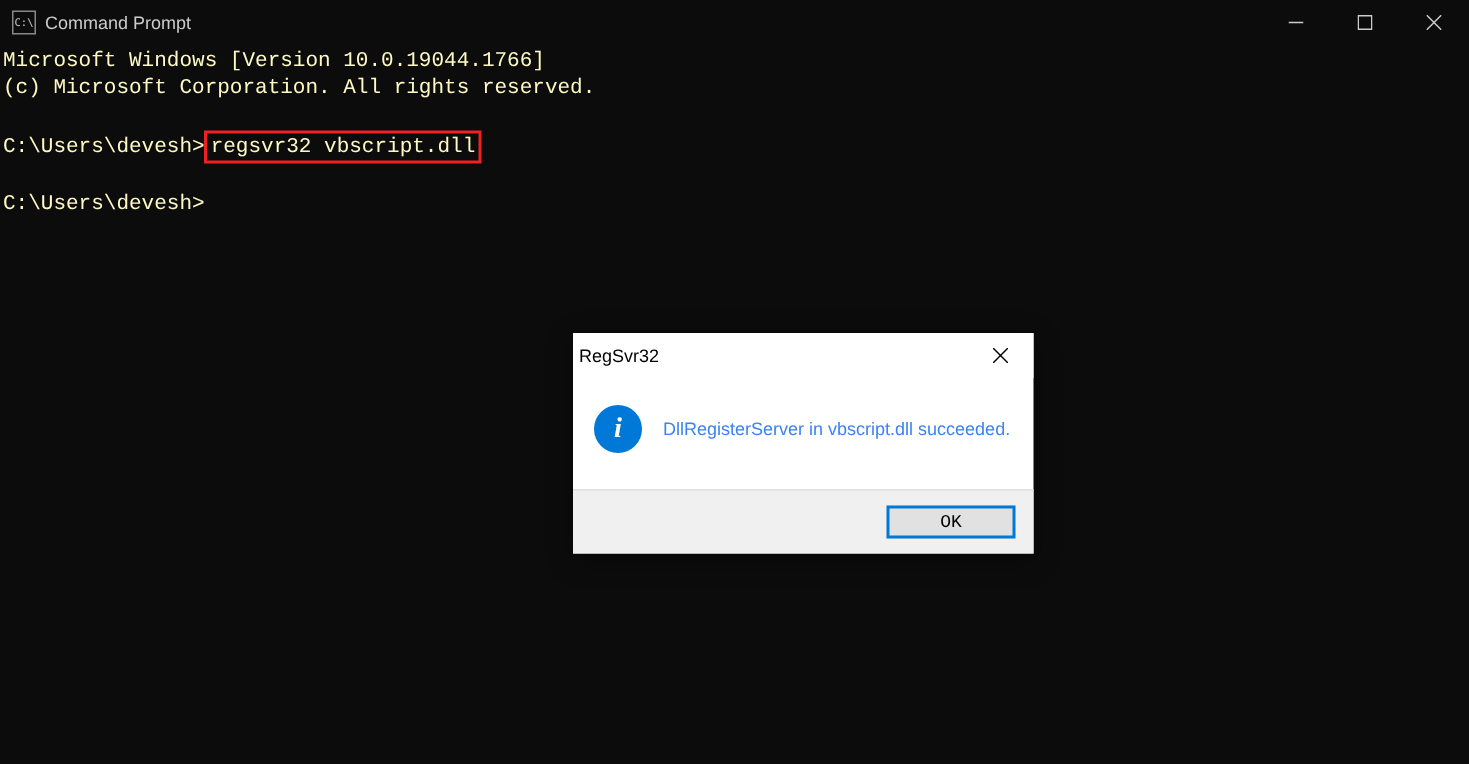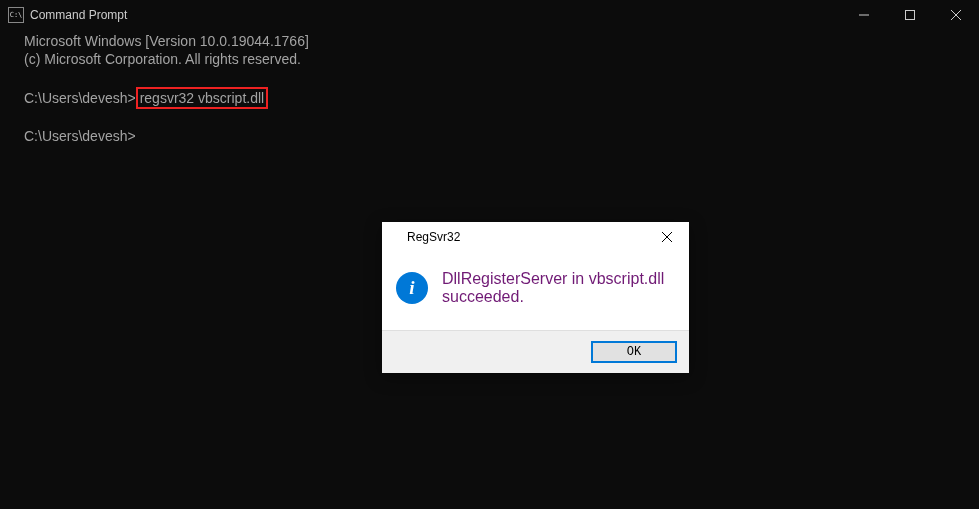--- a/index.html
+++ b/index.html
@@ -44,46 +44,46 @@
     .titlebar-btn {
       width: 46px;
       height: 100%;
       display: flex;
       align-items: center;
       justify-content: center;
       color: #cccccc;
     }
     .titlebar-btn svg { stroke: #cccccc; }
     .terminal {
-      padding: 2px 24px;
-      color: #a3a3a3;
+      padding: 2px 2px;
+      color: #fef9c3;
       font-size: 14px;
       line-height: 1.3;
       white-space: pre;
-      font-family: Liberation Sans, sans-serif;
+      font-family: Liberation Mono, monospace;
     }
     .highlight-box {
       border: 2px solid #ee2222;
       padding: 0 2px;
       display: inline-block;
     }
     .dialog {
       position: absolute;
       left: 382px;
       top: 222px;
       width: 307px;
       background: #ffffff;
       box-shadow: 0 4px 16px rgba(0,0,0,0.4);
       font-family: "Segoe UI", sans-serif;
     }
     .dialog-titlebar {
       height: 30px;
       display: flex;
       align-items: center;
-      padding-left: 25px;
+      padding-left: 4px;
       font-size: 12px;
       color: #000;
       background: #ffffff;
     }
     .dialog-title {
       flex: 1;
     }
     .dialog-close {
       width: 44px;
       height: 100%;
@@ -108,22 +108,22 @@
       flex-shrink: 0;
     }
     .info-icon-inner {
       color: #ffffff;
       font-family: Georgia, serif;
       font-style: italic;
       font-weight: bold;
       font-size: 19px;
     }
     .dialog-message {
-      font-size: 16px;
-      color: #701a75;
+      font-size: 12px;
+      color: #3b82f6;
     }
     .dialog-footer {
       background: #f0f0f0;
       padding: 10px 12px;
       display: flex;
       justify-content: flex-end;
       border-top: 1px solid #dfdfdf;
     }
     .dialog-ok {
       width: 86px;

